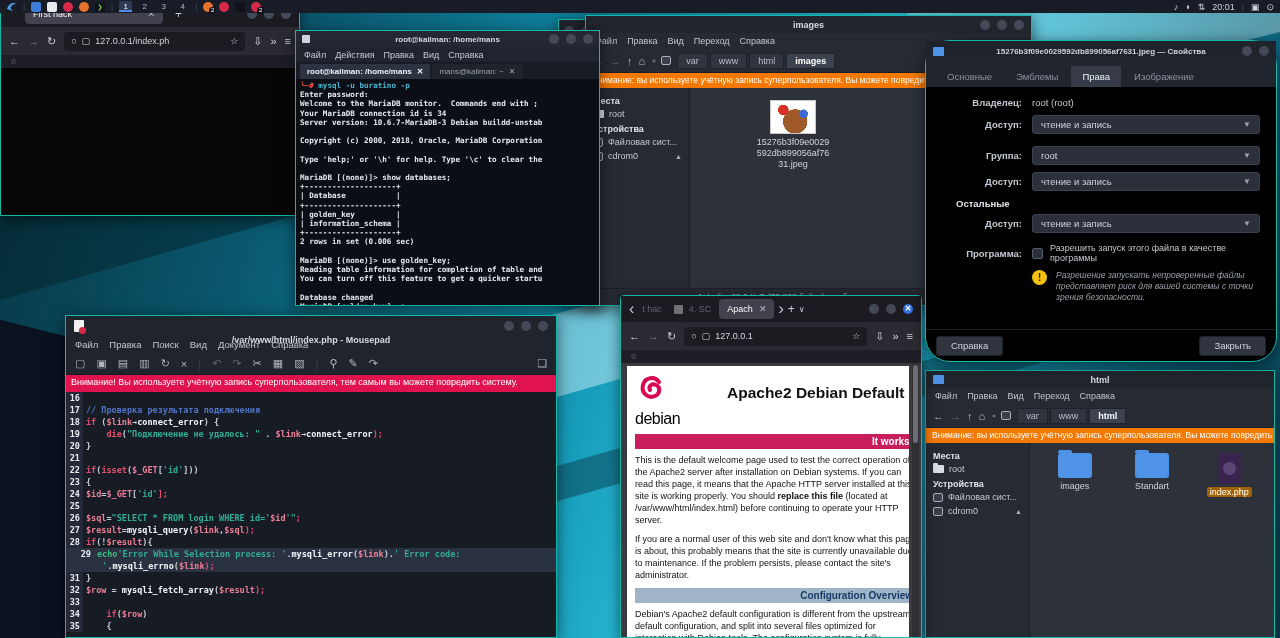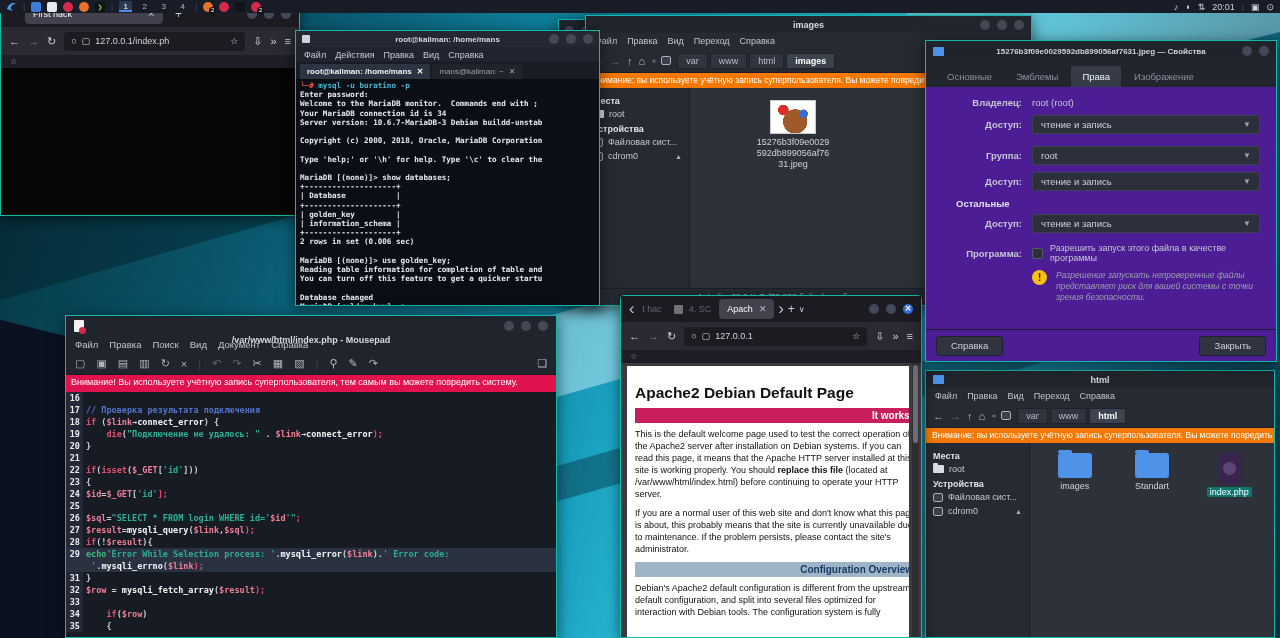--- a/index.html
+++ b/index.html
@@ -72,39 +72,39 @@
   .drv-ico{width:10px;height:9px;border:1px solid #aab1bc;border-radius:2px;background:#3a3f49;flex:none;}
   .eject{margin-left:auto;font-size:7px;color:#aab1bc;}
   .fm-main{flex:1;background:#2c313a;position:relative;overflow:hidden;}
   .fm-status{height:17px;background:#262a33;border-top:1px solid #1b1f27;color:#a7adb8;font-size:8.5px;line-height:16px;padding-left:112px;white-space:nowrap;overflow:hidden;}
   .file-entry{width:66px;display:flex;flex-direction:column;align-items:center;gap:3px;}
   .fi-folder{width:34px;height:25px;background:#4f93e8;border-radius:3px;position:relative;}
   .fi-folder:before{content:"";position:absolute;top:-3px;left:0;width:14px;height:3px;background:#4f93e8;border-radius:2px 2px 0 0;}
   .fi-php{width:25px;height:31px;background:#37254d;border-radius:3px;position:relative;}
   .fi-php:before{content:"";position:absolute;left:6px;top:9px;width:13px;height:13px;border-radius:50%;background:#5b4678;}
   .file-label{font-size:9px;color:#cfd4dc;padding:0 3px;border-radius:2px;white-space:nowrap;}
-  .file-label.sel{background:#0f766e;color:#fff;}
+  .file-label.sel{background:#a16207;color:#fff;}
 
   #fm-images{left:585px;top:15px;width:447px;height:291px;z-index:6;}
   #fm-html{left:925px;top:370px;width:350px;height:268px;z-index:9;}
   #fm-html .fm-body .files-row{display:flex;gap:12px;padding:10px 12px;}
   .thumb{width:46px;height:34px;border:1px solid #c9c9c9;background:
      radial-gradient(circle at 28% 28%,#d93025 0 13%,transparent 14%),
      radial-gradient(circle at 74% 40%,#3c6bd8 0 11%,transparent 12%),
      radial-gradient(circle at 55% 64%,#a05a2a 0 38%,transparent 39%),
      #fff;}
   .img-entry{position:absolute;left:42px;top:12px;width:122px;display:flex;flex-direction:column;align-items:center;gap:3px;}
   .img-name{font-size:9px;color:#cfd4dc;text-align:center;line-height:11px;}
 
   
   #edgewin{left:558px;top:19px;width:46px;height:286px;background:#20242c;z-index:5;}
   #edgewin .circles{margin:6px 5px;justify-content:flex-start;}
 
   
-  #props{left:925px;top:40px;width:352px;height:322px;background:#4c1d95;z-index:12;display:flex;flex-direction:column;}
+  #props{left:925px;top:40px;width:352px;height:322px;background:#000000;z-index:12;display:flex;flex-direction:column;border-radius:25px;}
   .p-title{height:20px;background:#1f232b;display:flex;align-items:center;padding:0 7px;position:relative;}
   .p-title .tt{position:absolute;left:0;right:0;text-align:center;color:#cdd3dc;font-size:8px;font-weight:bold;}
   .p-ficon{width:11px;height:9px;background:#4f93e8;border-radius:1px;z-index:1;}
   .p-tabs{height:26px;background:#21252d;display:flex;align-items:flex-end;padding:0 10px;gap:2px;}
   .p-tab{padding:5px 11px;font-size:9.5px;color:#8b93a0;}
   .p-tab.active{background:#353b47;color:#f0f2f6;}
   .p-content{flex:1;padding:10px 16px 4px;font-size:9.5px;color:#c3c9d3;}
   .p-row{display:flex;align-items:center;margin-bottom:7px;}
   .p-lab{width:80px;text-align:right;font-weight:bold;margin-right:10px;flex:none;}
   .p-sel{flex:1;height:19px;background:#2b303a;border:1px solid #3c4350;border-radius:3px;display:flex;align-items:center;padding:0 8px;color:#cdd3dc;}
@@ -123,21 +123,21 @@
   .m-title{height:20px;background:#20242c;display:flex;align-items:center;padding:0 8px;position:relative;}
   .m-title .tt{position:absolute;left:0;right:0;text-align:center;color:#d5dae2;font-size:9px;font-weight:bold;margin-top:28px;}
   .m-icon{width:10px;height:12px;background:#f2f2f2;border-radius:1px;position:relative;z-index:1;}
   .m-icon:after{content:"";position:absolute;right:-2px;bottom:-2px;width:7px;height:7px;border-radius:50%;background:#d6294a;}
   .m-menu{height:17px;display:flex;align-items:center;gap:11px;padding:0 9px;color:#c0c6d0;font-size:9.5px;}
   .m-tool{height:22px;display:flex;align-items:center;gap:11px;padding:0 9px;color:#aeb4bf;font-size:11px;border-bottom:1px solid #181c23;}
   .m-tool .tsep{color:#3b414d;}
   .m-warn{height:17px;background:#e0134e;color:#fff;font-size:9px;line-height:15px;padding:0 5px;white-space:nowrap;overflow:hidden;}
   .editor{flex:1;background:#161b24;overflow:hidden;font-family:"DejaVu Sans Mono",monospace;font-size:8.5px;line-height:12px;font-weight:bold;}
   .code-row{display:flex;white-space:pre;}
-  .code-row.hl{background:#2a3140;}
+  .code-row.hl{background:#2a3140;padding-left:11px;}
   .gut{width:17px;flex:none;background:#232937;color:#e8ecf2;text-align:right;padding-right:3px;}
   .code-row.hl .gut{background:#2a3140;}
   .code-text{padding-left:3px;}
   .k{color:#e5506e;}.v{color:#ef7f96;text-align:center;}.s{color:#2fae96;}.f{color:#f3f5f9;}.w{color:#c9cfd9;}.cm{color:#5274c9;}.g{color:#3dbd7d;}
 
   
   #apache{left:620px;top:295px;width:302px;height:343px;z-index:10;display:flex;flex-direction:column;border-radius:4px 4px 0 0;}
   #apache .content{flex:1;background:#3a3a40;position:relative;overflow:hidden;padding:3px 12px 0 6px;}
   .scrollbar{position:absolute;right:2px;top:0;bottom:0;width:7px;background:#2e2e33;}
   .scroll-thumb{position:absolute;top:2px;left:1px;width:5px;height:78px;border-radius:3px;background:#6d6d75;}
@@ -399,20 +399,26 @@
     <span>»</span>
     <span>≡</span>
   </div>
   <div class="ff-strip">
     <span>☆</span>
   </div>
   <div class="content">
     <div class="page-vp">
       <div class="page">
         <div class="page-head">
+          <div class="deb-brand">
+            <svg width="34" height="34" viewBox="0 0 34 34">
+              <path d="M24 10 C 20 4, 10 5, 8 13 C 6 21, 13 27, 20 24 C 25 22, 26 15, 21 13 C 17 11, 13 14, 15 18" fill="none" stroke="#d70751" stroke-width="4" stroke-linecap="round"></path>
+            </svg>
+            <div class="deb-name">debian</div>
+          </div>
           <div class="page-h1">Apache2 Debian Default Page</div>
         </div>
         <div class="banner red">It works!</div>
         <p><span>This is the default welcome page used to test the correct operation of the Apache2 server after installation on Debian systems. If you can read this page, it means that the Apache HTTP server installed at this site is working properly. You should </span><span style="font-weight: bold;">replace this file</span><span> (located at /var/www/html/index.html) before continuing to operate your HTTP server.</span></p>
         <p><span>If you are a normal user of this web site and don't know what this page is about, this probably means that the site is currently unavailable due to maintenance. If the problem persists, please contact the site's administrator.</span></p>
         <div class="banner gray">Configuration Overview</div>
         <p><span>Debian's Apache2 default configuration is different from the upstream default configuration, and split into several files optimized for interaction with Debian tools. The configuration system is fully </span></p>
       </div>
     </div>
     <div class="scrollbar">

